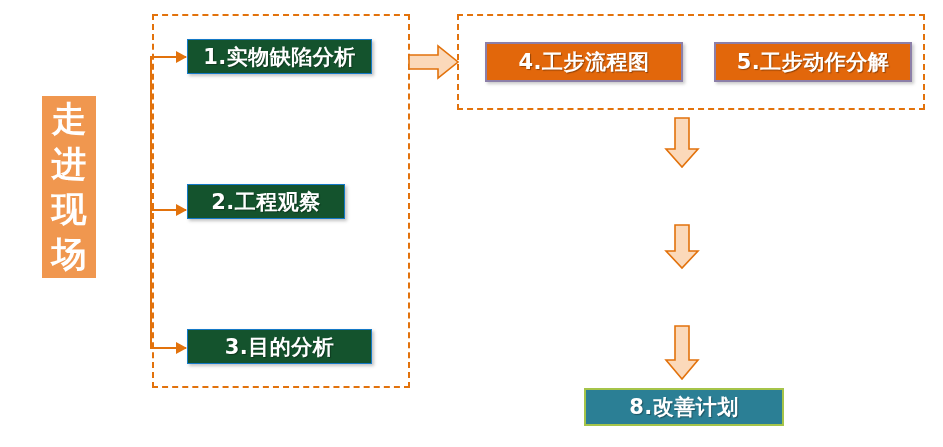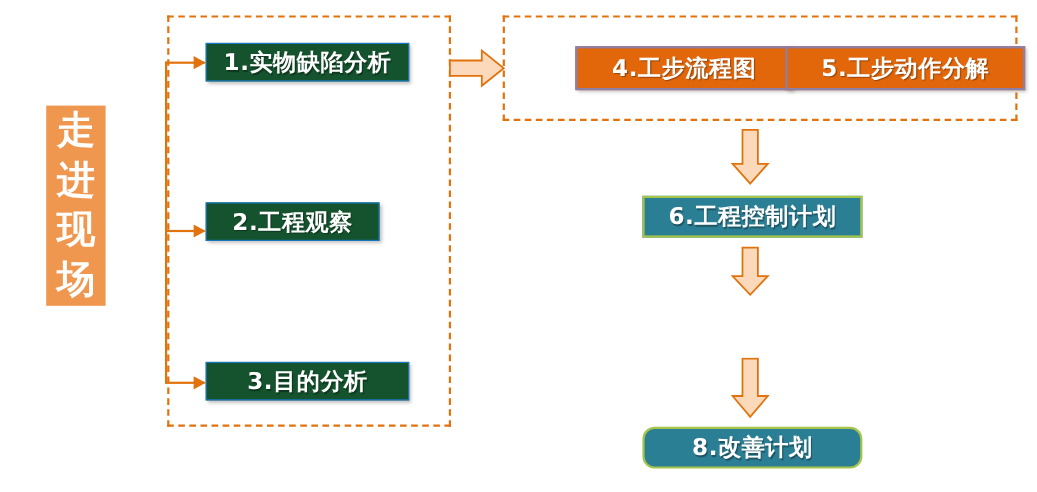--- a/index.html
+++ b/index.html
@@ -77,25 +77,25 @@
     box-shadow: 2px 2px 3px rgba(120,120,120,0.4);
   }
   .pbox.teal {
     background: #2B7F95;
     border: 2px solid #A5C44A;
   }
 
   #box1 { left: 187px; top: 39px;  width: 185px; height: 35px; }
   #box2 { left: 187px; top: 184px; width: 158px; height: 35px; }
   #box3 { left: 187px; top: 329px; width: 185px; height: 35px; text-align: center; }
-  #box4 { left: 485px; top: 42px;  width: 198px; height: 40px; margin-left: 38px; }
-  #box5 { left: 714px; top: 42px;  width: 218px; height: 40px; }
+  #box4 { left: 485px; top: 42px;  width: 198px; height: 40px; }
+  #box5 { left: 714px; top: 42px;  width: 198px; height: 40px; }
   #box6 { left: 584px; top: 178px; width: 200px; height: 38px; }
   #box7 { left: 584px; top: 276px; width: 200px; height: 38px; }
-  #box8 { left: 584px; top: 388px; width: 200px; height: 38px; border-radius: 11px; }
+  #box8 { left: 584px; top: 388px; width: 200px; height: 38px; }
 
   
   .feedline {
     position: absolute;
     background: #E2720C;
   }
   
   #spine {
     left: 150px;
     top: 56px;
@@ -147,21 +147,20 @@
   <div class="feedline" id="spine"></div>
   <div class="harrow" id="harrow1"></div>
   <div class="harrow" id="harrow2"></div>
   <div class="harrow" id="harrow3"></div>
 
   <div class="pbox blue" id="box1">1.实物缺陷分析</div>
   <div class="pbox blue" id="box2">2.工程观察</div>
   <div class="pbox blue" id="box3">3.目的分析</div>
   <div class="pbox orange" id="box4">4.工步流程图</div>
   <div class="pbox orange" id="box5">5.工步动作分解</div>
-  <div class="pbox teal" id="box6">6.工程控制计划</div>
   <div class="pbox teal" id="box8">8.改善计划</div>
 
   <div class="blockarrow" id="arrow-right-main">
     <svg width="52" height="36" viewBox="0 0 52 36" xmlns="http://www.w3.org/2000/svg">
       <polygon points="1,11 30,11 30,2 50,18 30,34 30,25 1,25" fill="#FBD9BA" stroke="#E2720C" stroke-width="1.6" stroke-linejoin="miter"></polygon>
     </svg>
   </div>
 
   <div class="blockarrow" id="arrow-down-1">
     <svg width="36" height="52" viewBox="0 0 36 52" xmlns="http://www.w3.org/2000/svg">

